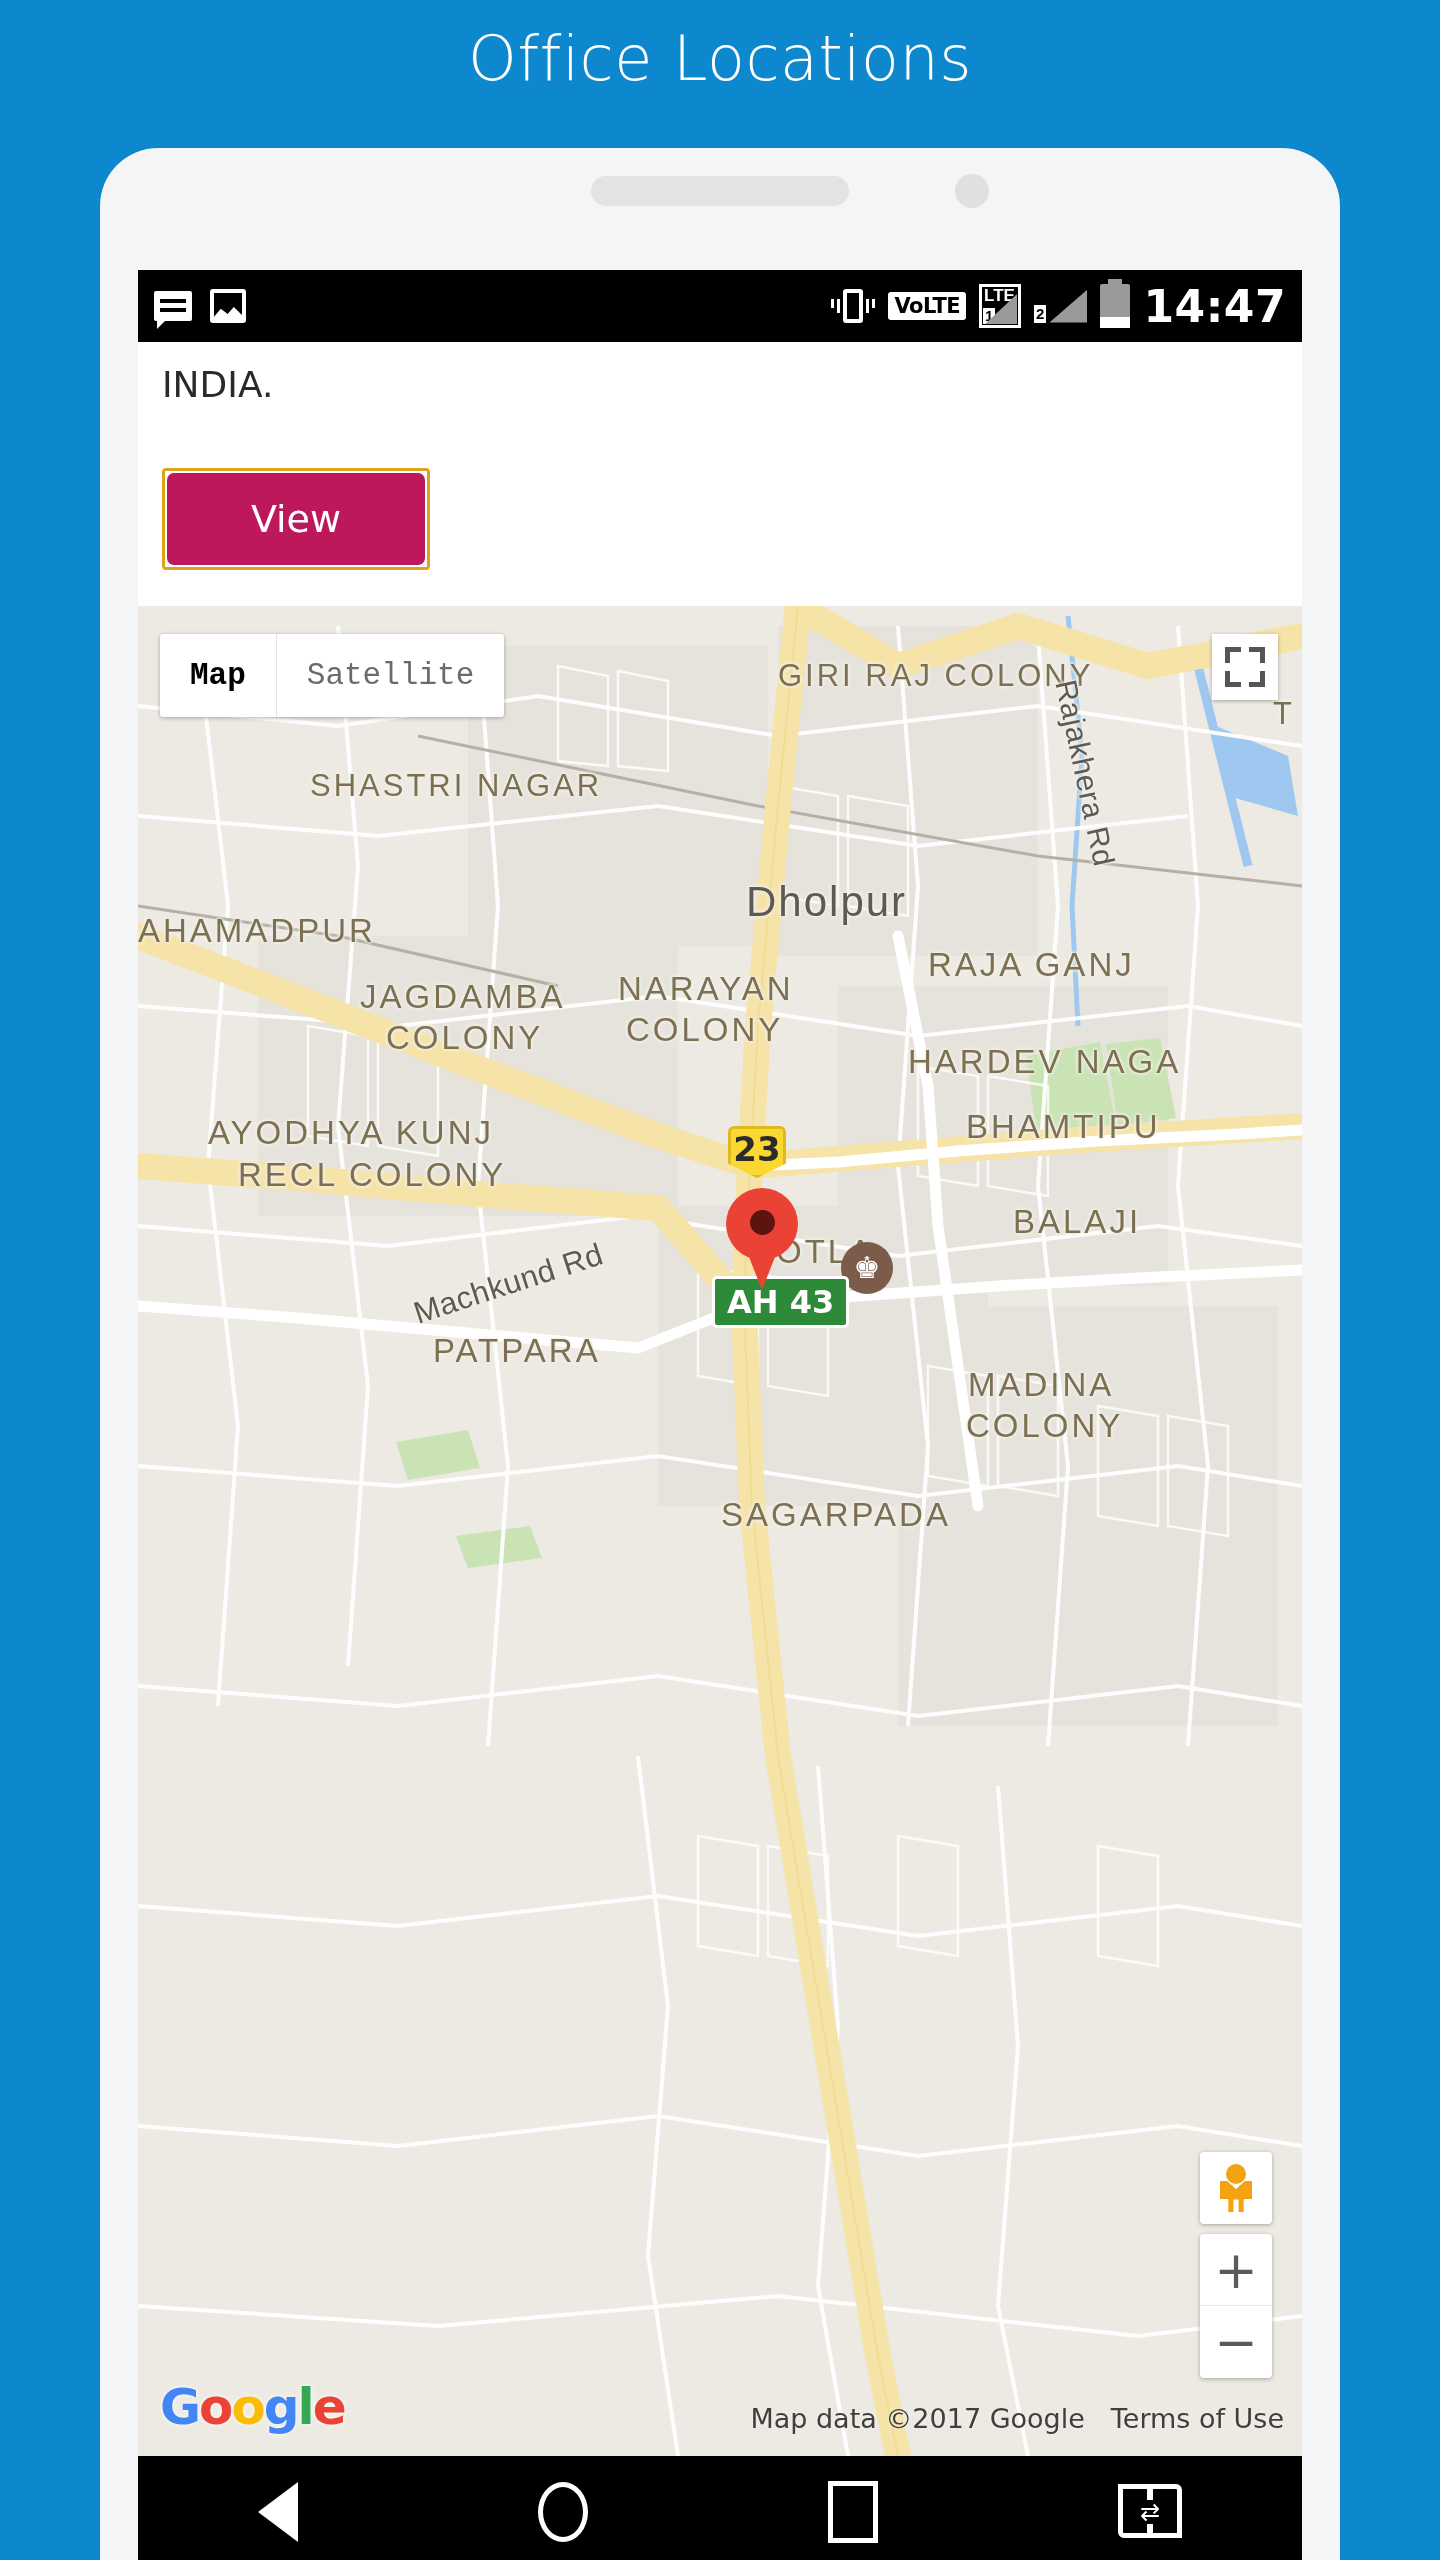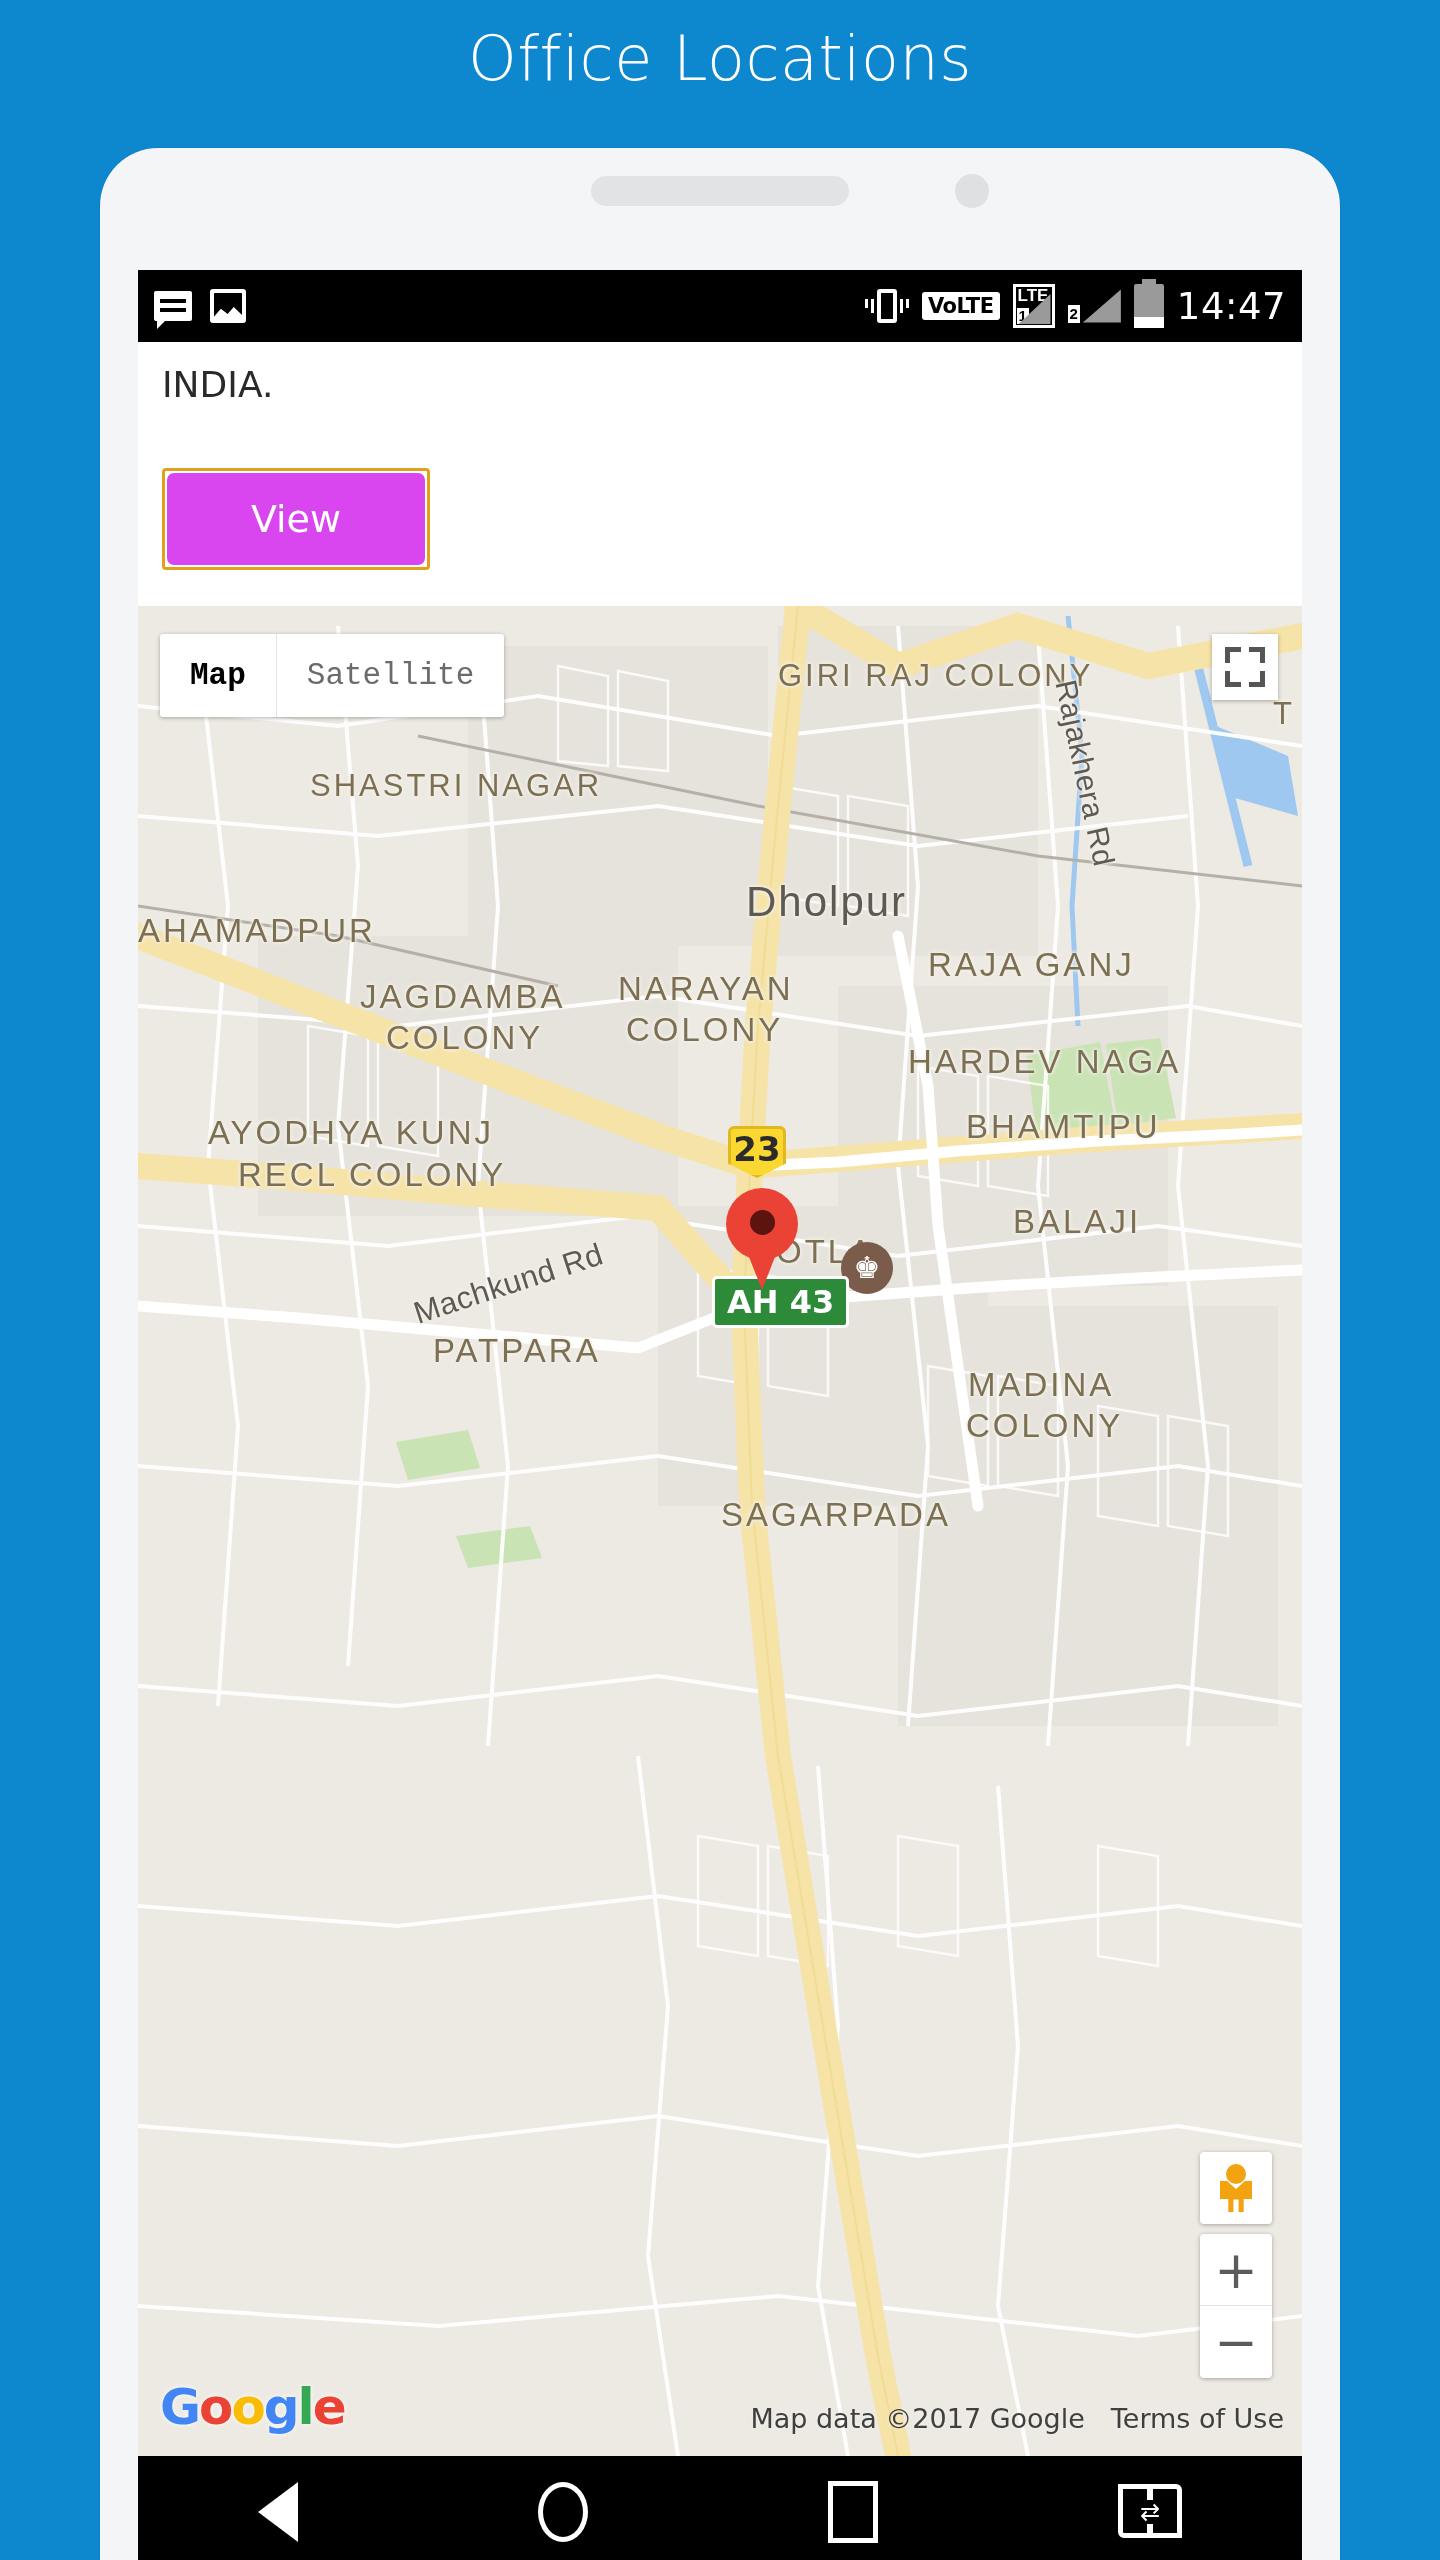--- a/index.html
+++ b/index.html
@@ -113,32 +113,32 @@
     font-size: 15px; font-weight: bold; background: #fff; color: #000; padding: 0 2px; line-height: 1.2;
   }
   .ic-sig2 .tri { width: 38px; height: 33px; background: #9a9a9a; clip-path: polygon(100% 0, 100% 100%, 0 100%); }
   .ic-batt { width: 30px; height: 44px; background: #9a9a9a; position: relative; border-radius: 2px; }
   .ic-batt::before {
     content: ""; position: absolute; top: -5px; left: 8px; width: 14px; height: 5px; background: #9a9a9a;
   }
   .ic-batt::after {
     content: ""; position: absolute; bottom: 0; left: 0; width: 100%; height: 11px; background: #fff;
   }
-  .sb-time { font-size: 37px; font-weight: 400; letter-spacing: 0.5px; font-family: "DejaVu Sans", sans-serif; }
+  .sb-time { font-size: 44px; font-weight: 700; letter-spacing: 0.5px; font-family: "DejaVu Sans", sans-serif; }
 
   
   .content-top { background: #ffffff; padding: 22px 24px 0 24px; height: 264px; position: relative; }
   .india-text { font-size: 36px; color: #2a2a2a; font-family: "DejaVu Sans", sans-serif; }
   .view-btn-wrap {
     position: absolute; left: 24px; top: 126px;
     border: 3px solid #e0a21c; padding: 2px; border-radius: 4px;
   }
   .view-btn {
     width: 258px; height: 92px;
-    background: #d946ef; color: #ffffff;
+    background: #be185d; color: #ffffff;
     border: none; border-radius: 7px;
     font-size: 38px; font-family: "DejaVu Sans", sans-serif;
     cursor: pointer;
   }
 
   
   .map {
     position: relative;
     width: 100%; height: 1850px;
     background: #edeae3;

